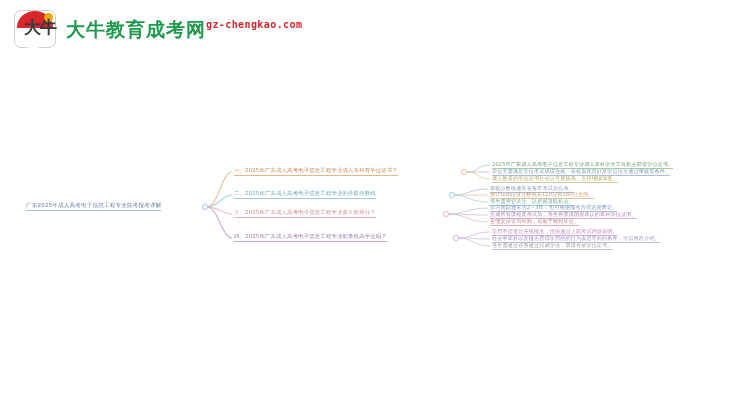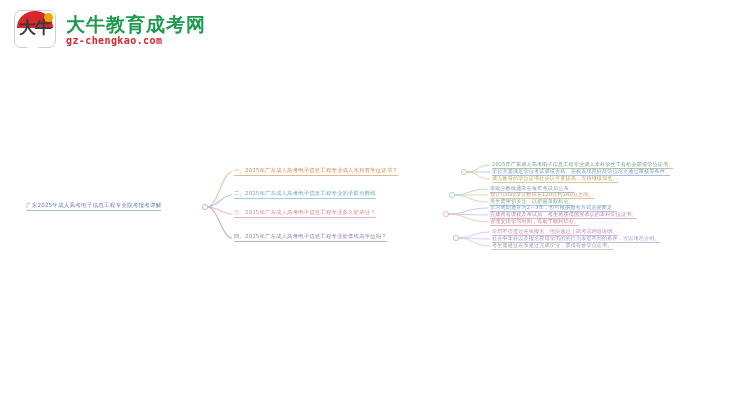--- a/index.html
+++ b/index.html
@@ -33,25 +33,25 @@
     position:absolute;left:3px;top:3px;width:36px;height:17px;
     background:#d8262c;
     border-radius:18px 18px 0 0 / 16px 16px 0 0;
   }
   #logo-mark .dot{
     position:absolute;right:5px;top:5px;width:9px;height:9px;
     border-radius:50%;background:#f0a500;
   }
   #logo-mark .cn{
     position:absolute;left:0;top:8px;width:42px;
-    text-align:center;font-size:17px;font-weight:bold;
+    text-align:right;font-size:17px;font-weight:bold;
     color:#3a3a3a;letter-spacing:-1px;
     font-family:"DejaVu Sans",sans-serif;
   }
-  #logo-text{display:flex;flex-direction:column;line-height:1.12;}
+  #logo-text{display:flex;flex-direction:row;line-height:1.12;}
   #logo-title{
     font-size:19px;font-weight:bold;color:#1f9a4d;letter-spacing:1px;
     font-family:"DejaVu Sans",sans-serif;
   }
   #logo-sub{
     font-size:10px;font-weight:bold;color:#d8262c;letter-spacing:.4px;
     font-family:"DejaVu Sans Mono","Liberation Mono",monospace;
   }
 
   

